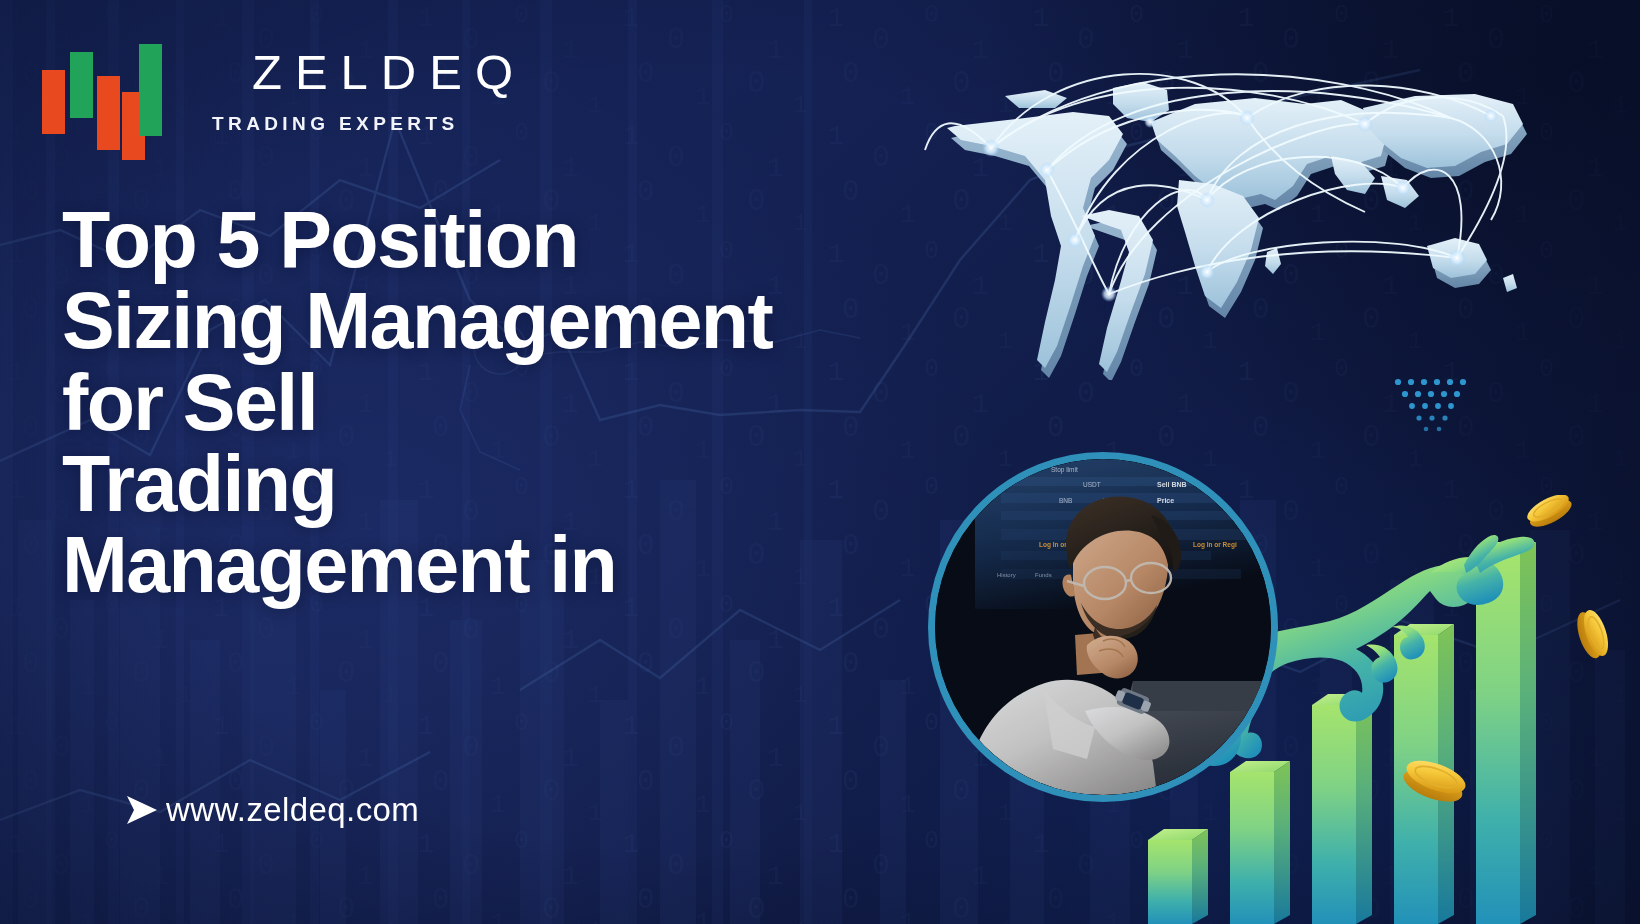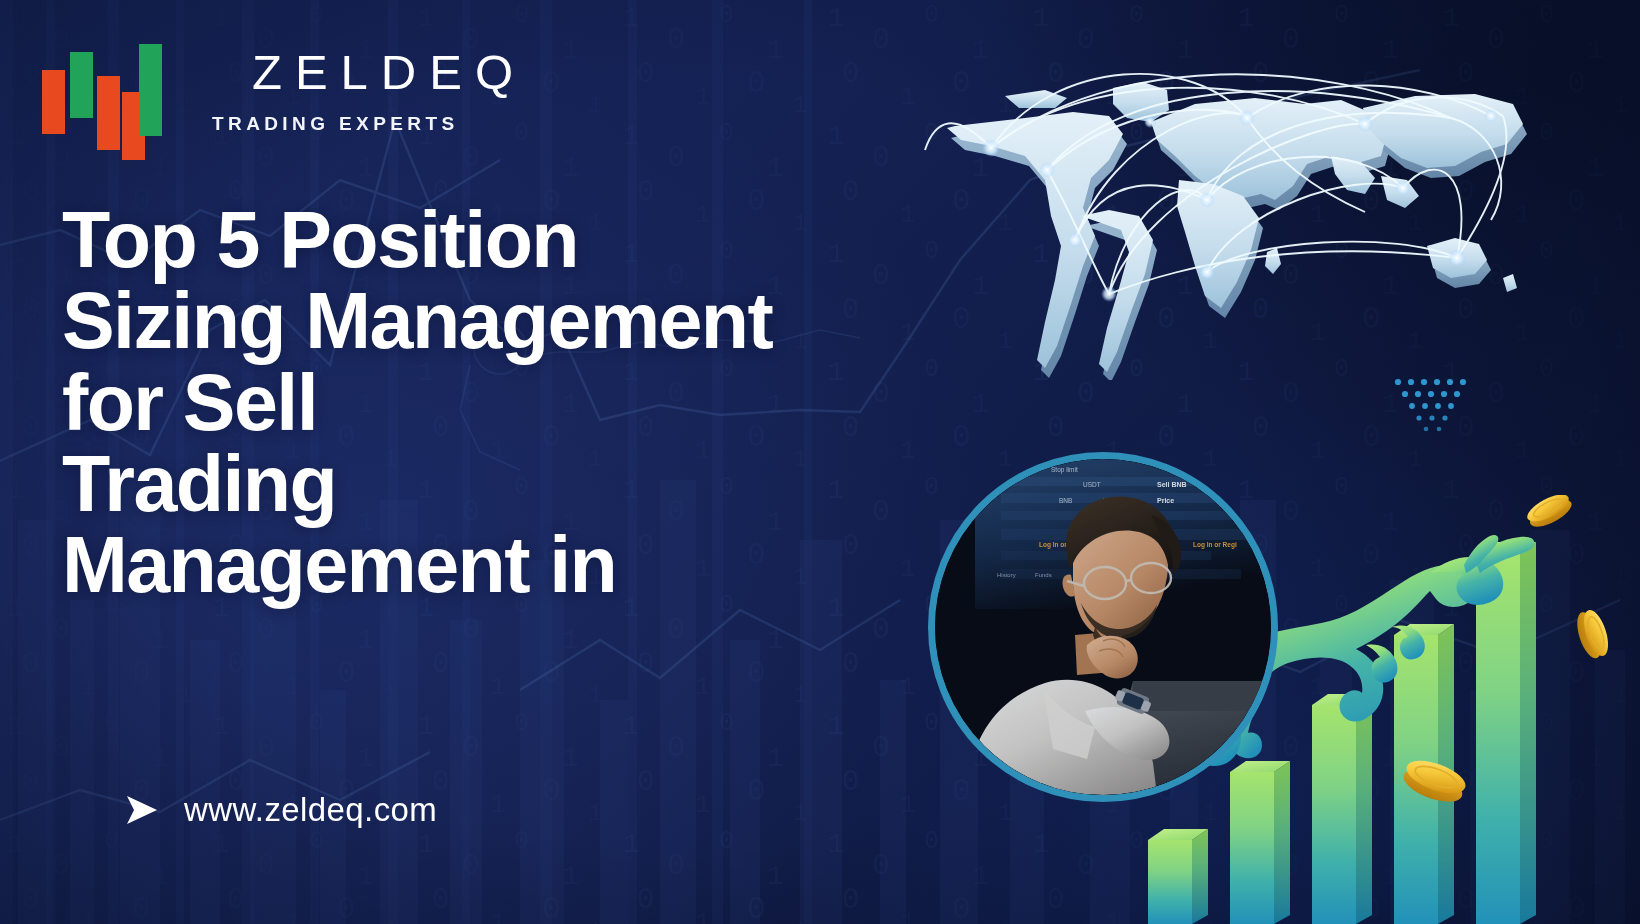--- a/index.html
+++ b/index.html
@@ -62,21 +62,21 @@
     line-height:1.03;
     letter-spacing:-1.6px;
     font-family:"Liberation Sans", sans-serif;
     text-shadow:0 2px 14px rgba(4,10,32,.35);
   }
   #headline .hl-line { display:block; white-space:nowrap; }
 
   
   #url-row {
     position:absolute; left:125px; top:793px;
-    display:flex; align-items:center; gap:25px;
+    display:flex; align-items:center; gap:7px;
   }
   #url-arrow { width:34px; height:32px; display:block; }
   #url-text {
     font-size:33px; font-weight:400; color:#ffffff;
     letter-spacing:.4px; line-height:1;
   }
 
   
   #world-map {
     position:absolute; left:895px; top:60px;

